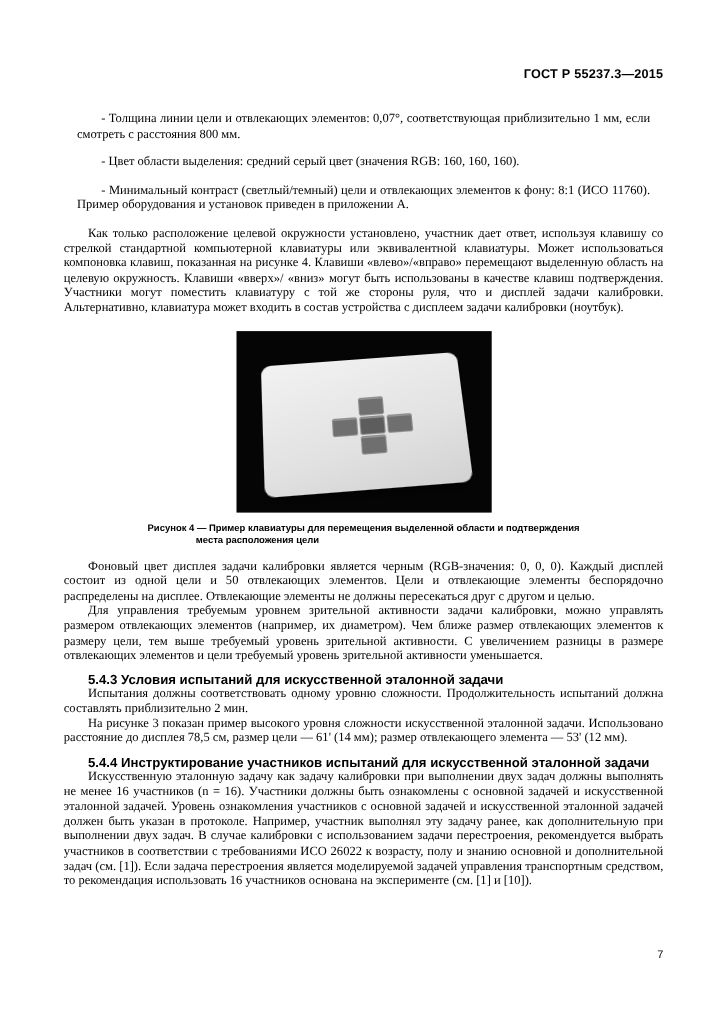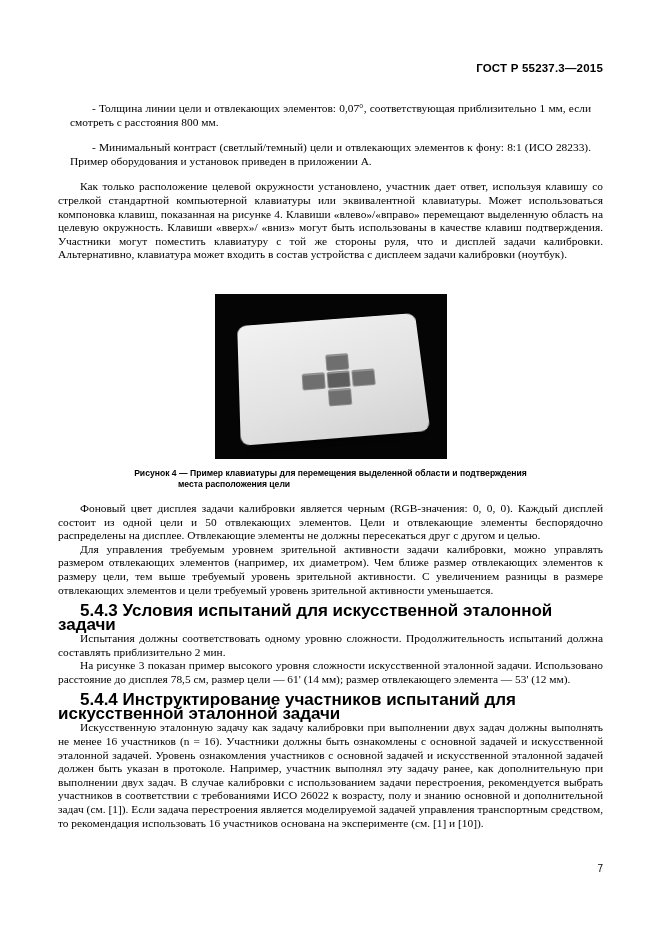--- a/index.html
+++ b/index.html
@@ -50,32 +50,32 @@
   }
   p.dash {
     text-indent: 22px;
   }
   .seclist p {
     margin: 12px;
   }
   .heading {
     font-family: "Liberation Sans", sans-serif;
     font-weight: bold;
-    font-size: 17px;
+    font-size: 12px;
     line-height: 14px;
     margin: 0;
     text-align: left;
     text-indent: 22px;
   }
   .spacer-sm { height: 7px; }
   .spacer-md { height: 12px; }
 
   
   .figure-wrap {
-    margin-top: 32px;
+    margin-top: 13px;
     text-align: center;
   }
   .fig-img {
     width: 232px;
     height: 165px;
     margin: 0 auto;
     background: #050505;
     position: relative;
     overflow: hidden;
   }
@@ -139,21 +139,22 @@
 <body>
 
 <div class="page">
 
   <div class="header">ГОСТ Р 55237.3—2015</div>
 
   <div class="content">
 
     <div class="seclist">
       <p class="dash">-  Толщина линии цели и отвлекающих элементов: 0,07°, соответствующая приблизительно 1 мм, если смотреть с расстояния 800 мм.</p>
-      <p class="dash">- Минимальный контраст (светлый/темный) цели и отвлекающих элементов к фону: 8:1 (ИСО 28233). Пример оборудования и установок приведен в приложении А.</p>
+      <p class="dash">- Цвет области выделения: средний серый цвет (значения RGB: 160, 160, 160).</p>
+      <p class="dash">- Минимальный контраст (светлый/темный) цели и отвлекающих элементов к фону: 8:1 (ИСО 11760). Пример оборудования и установок приведен в приложении А.</p>
     </div>
 
     <p class="ind">Как только расположение целевой окружности установлено, участник дает ответ, используя клавишу со стрелкой стандартной компьютерной клавиатуры или эквивалентной клавиатуры. Может использоваться компоновка клавиш, показанная на рисунке 4. Клавиши «влево»/«вправо» перемещают выделенную область на целевую окружность. Клавиши «вверх»/ «вниз» могут быть использованы в качестве клавиш подтверждения. Участники могут поместить клавиатуру с той же стороны руля, что и дисплей задачи калибровки. Альтернативно, клавиатура может входить в состав устройства с дисплеем задачи калибровки (ноутбук).</p>
 
     <div class="figure-wrap">
       <div class="fig-img">
         <div class="fig-keyboard"></div>
         <div class="fig-keys">
           <div class="key k-up"></div>
           <div class="key k-left"></div>

